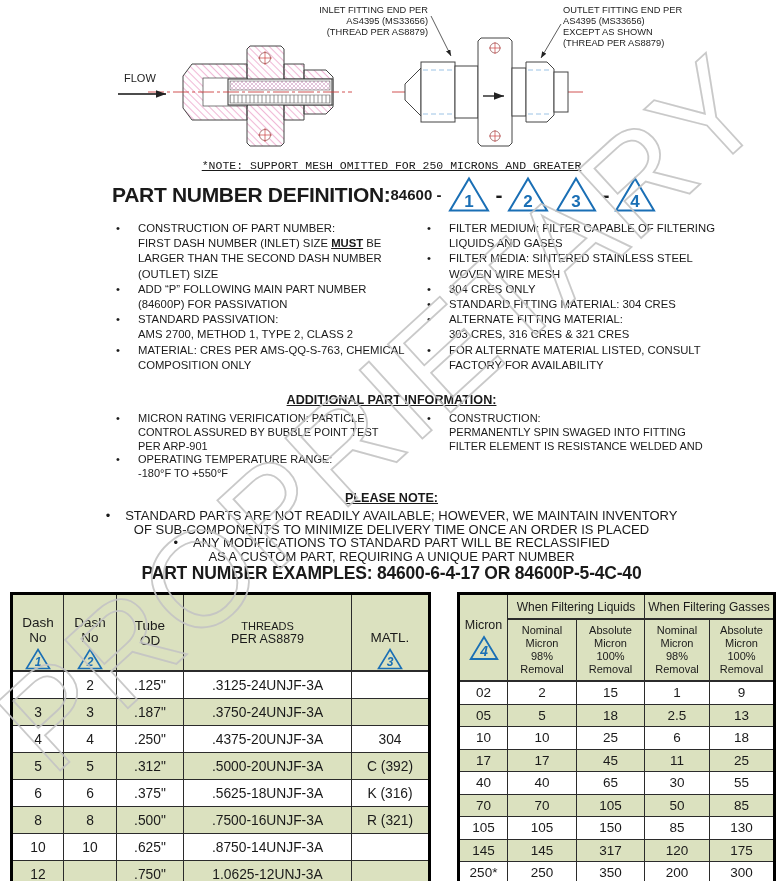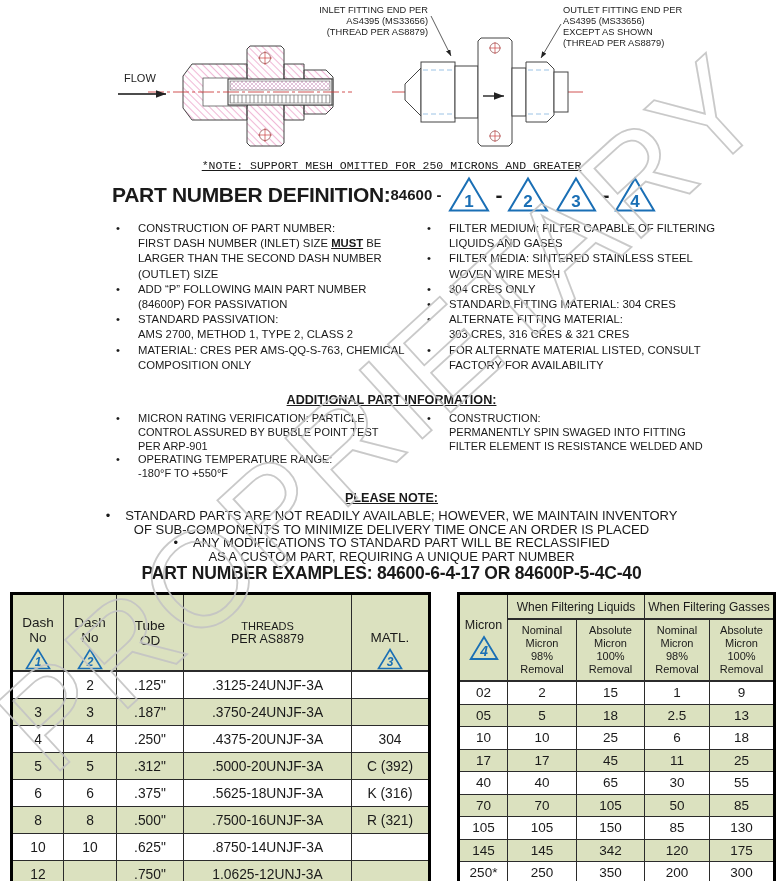--- a/index.html
+++ b/index.html
@@ -492,21 +492,21 @@
         <tr>
           <td>105</td>
           <td>105</td>
           <td>150</td>
           <td>85</td>
           <td>130</td>
         </tr>
         <tr class="green">
           <td>145</td>
           <td>145</td>
-          <td>342</td>
+          <td>317</td>
           <td>120</td>
           <td>175</td>
         </tr>
         <tr>
           <td>250*</td>
           <td>250</td>
           <td>350</td>
           <td>200</td>
           <td>300</td>
         </tr>

